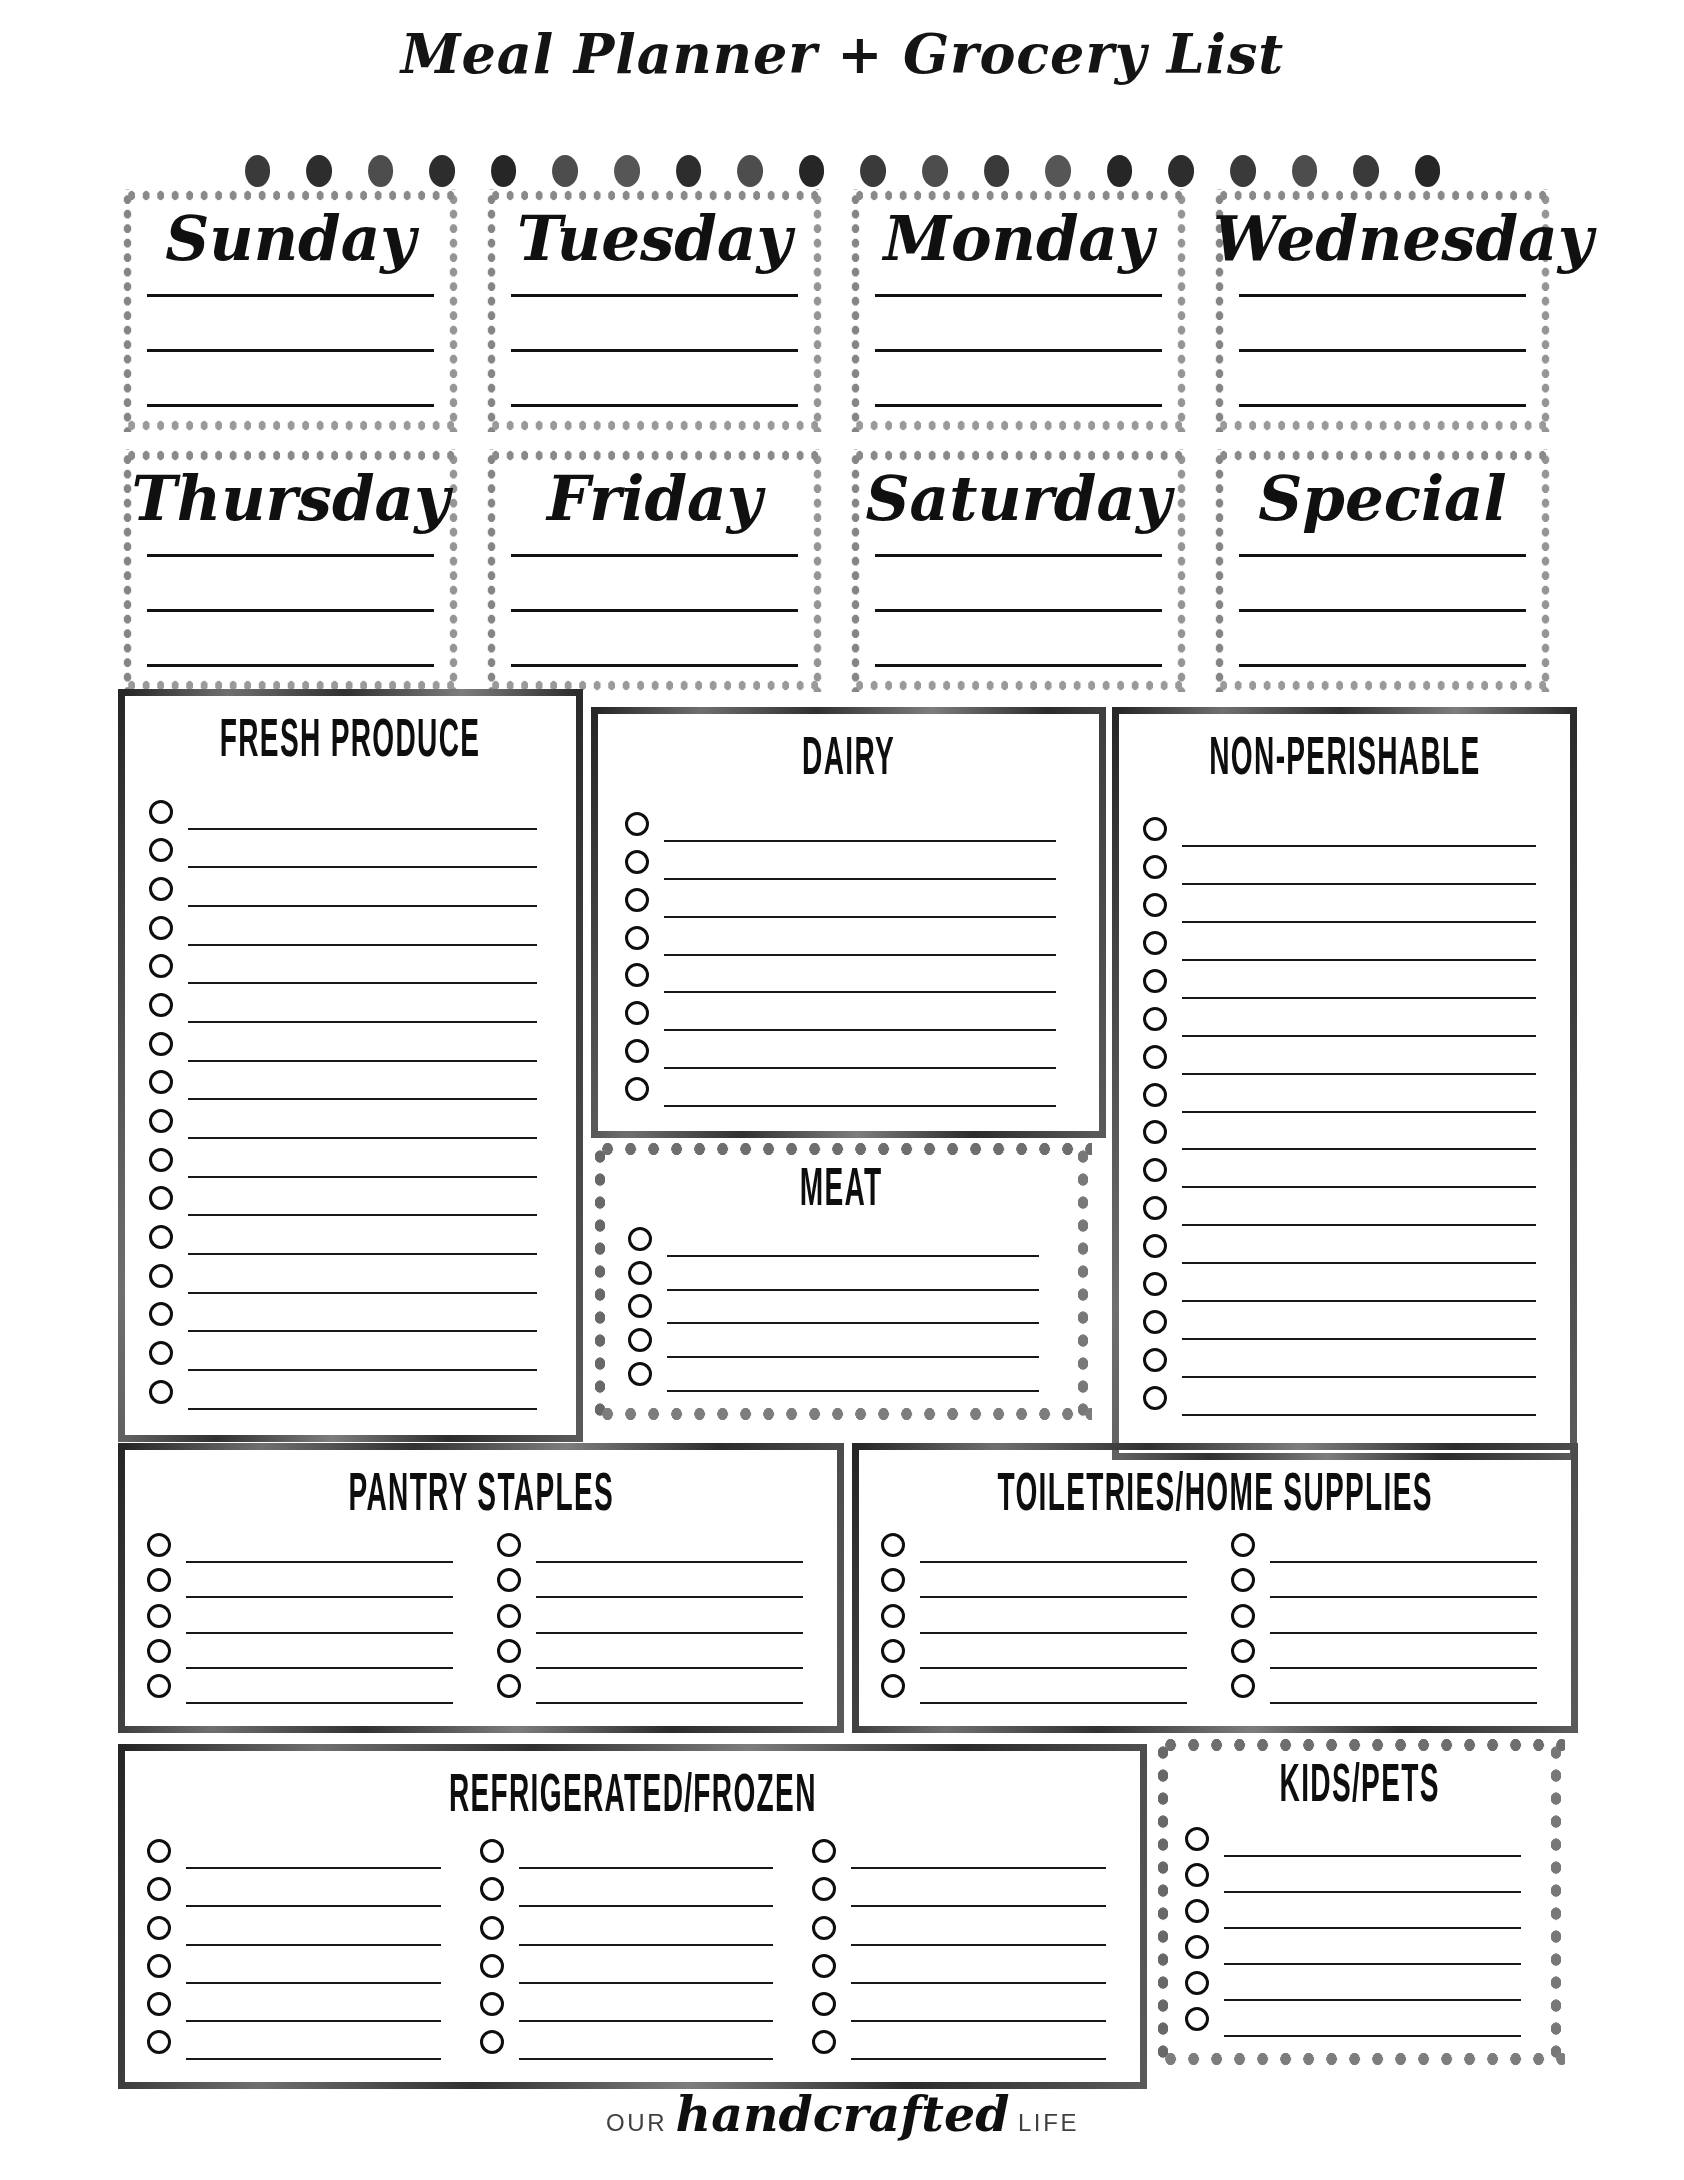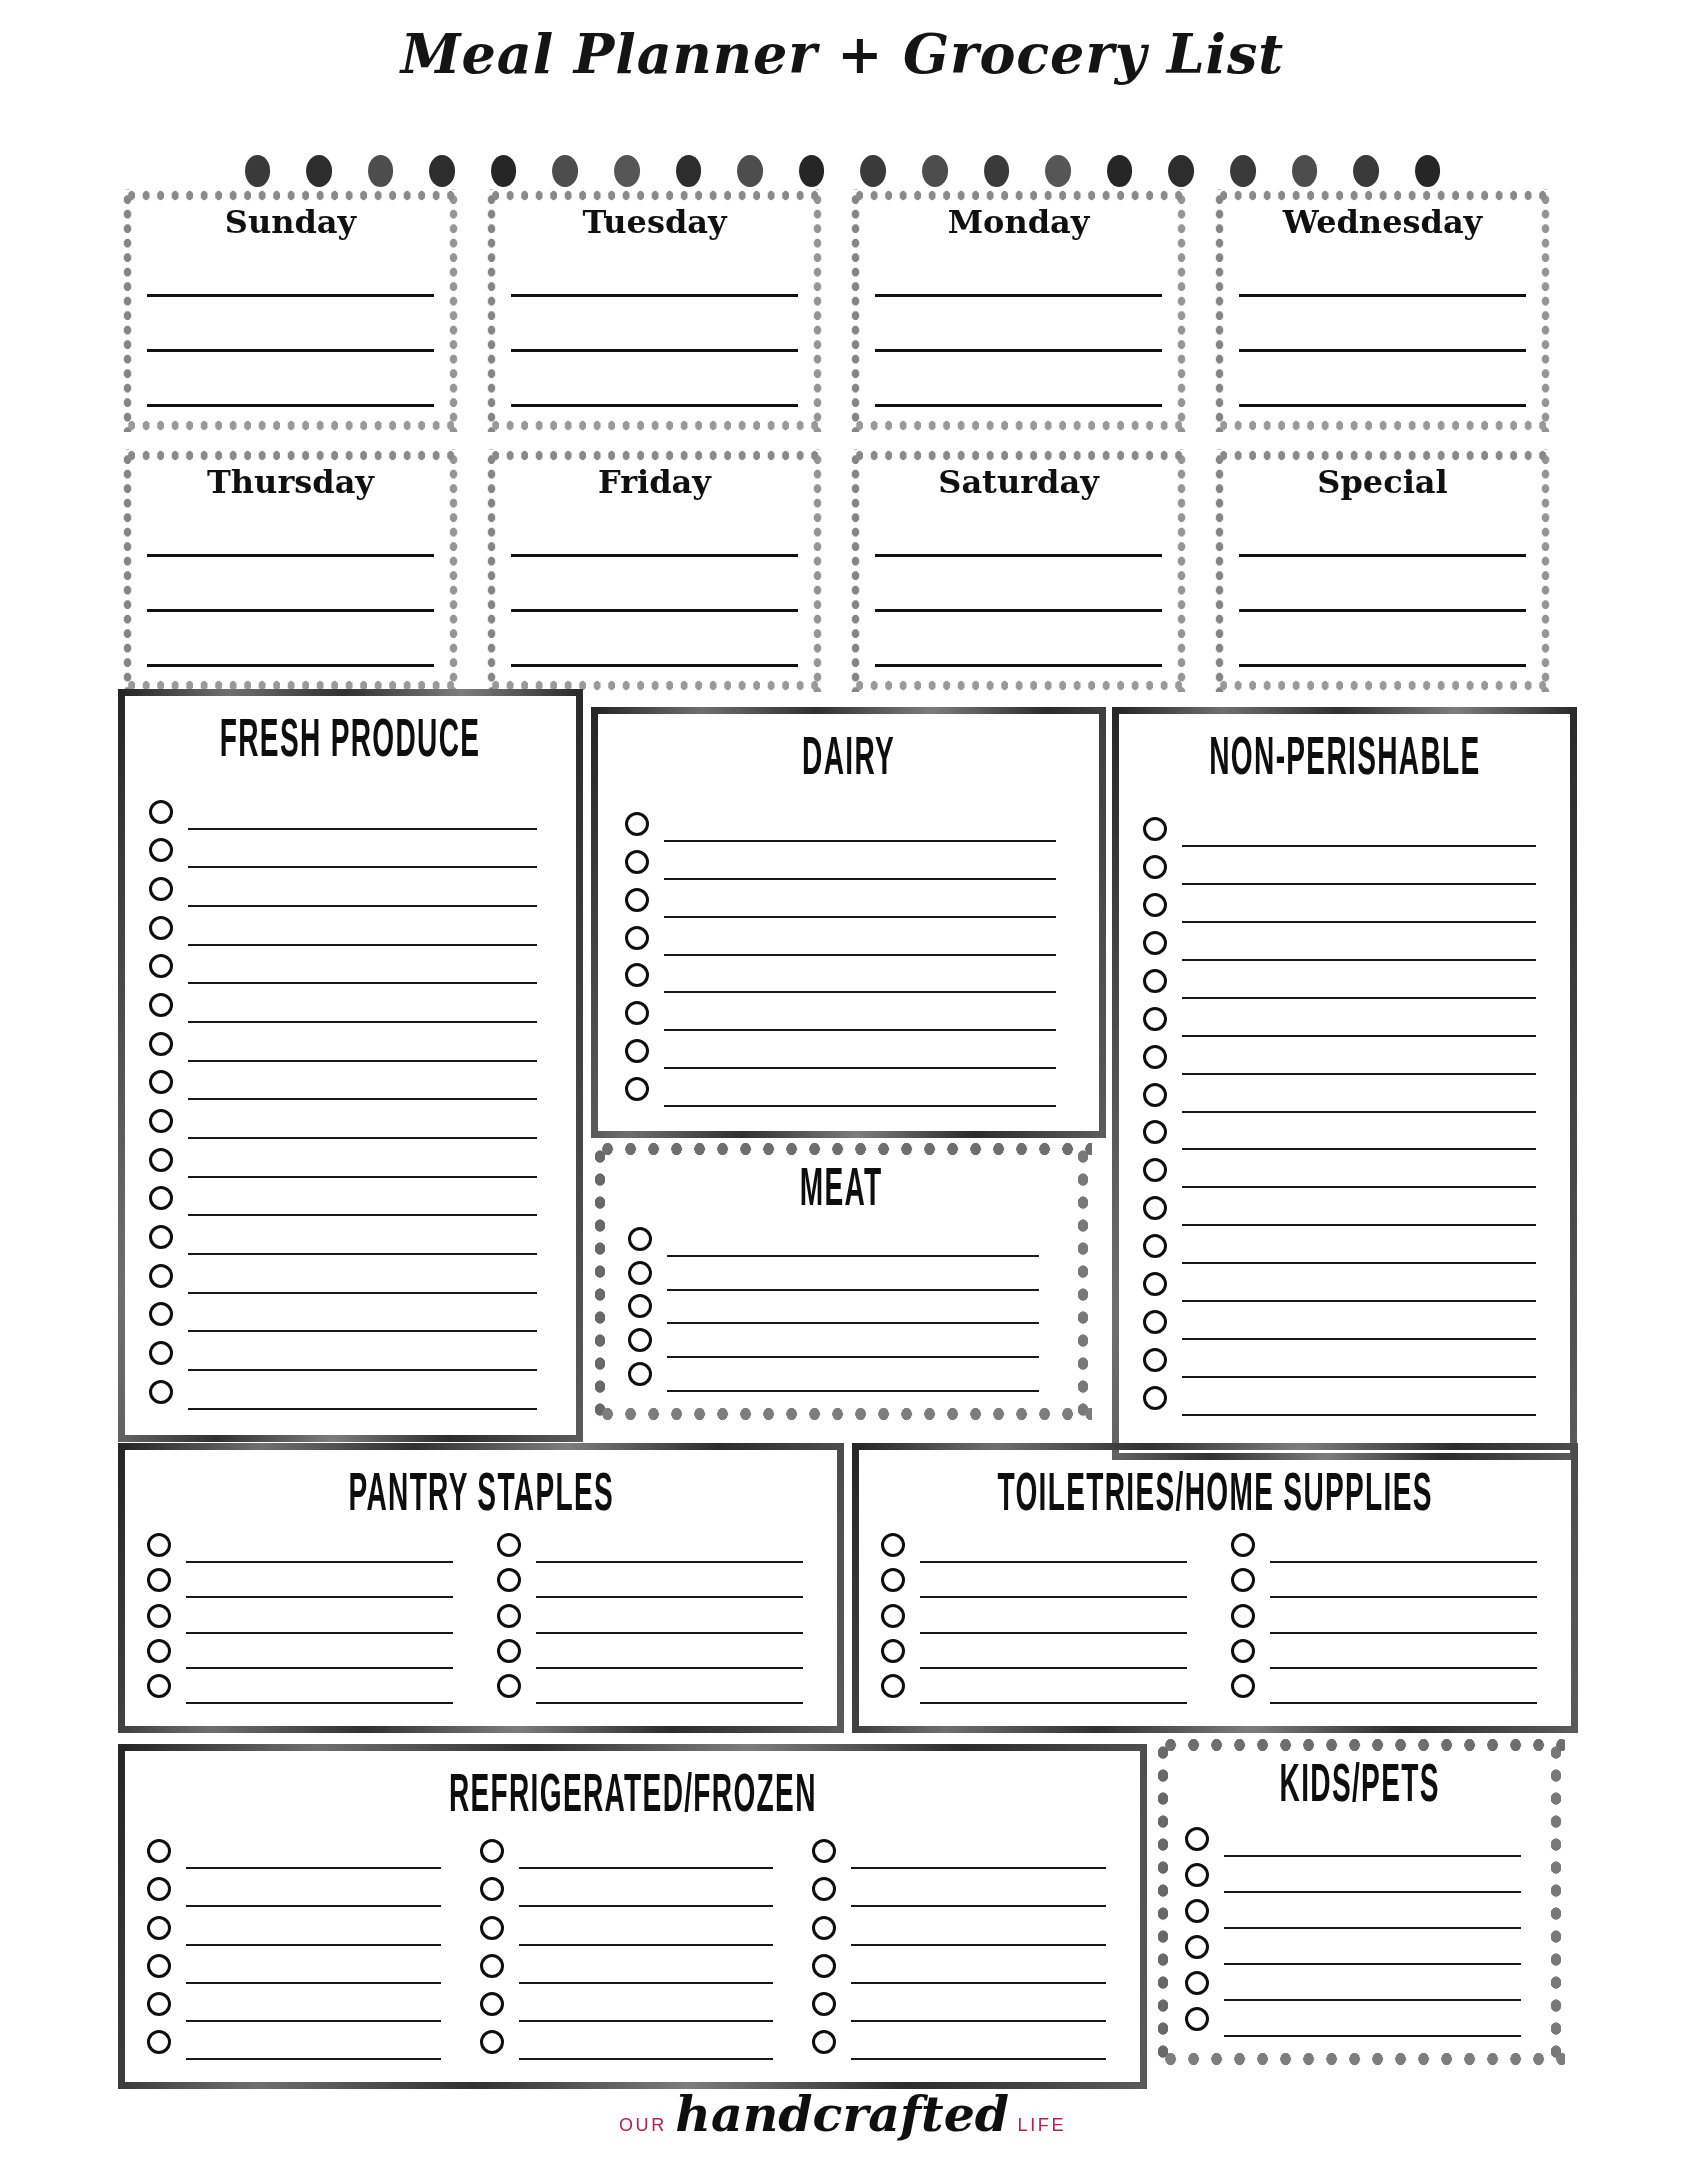--- a/index.html
+++ b/index.html
@@ -40,21 +40,21 @@
 
   
   .solidbox{border:7.7px solid #474747;
     border-image:linear-gradient(100deg,#262626,#6f6f6f 18%,#303030 38%,#7d7d7d 58%,#2b2b2b 78%,#5a5a5a) 1;}
 
   
   .daygrid{position:absolute;left:121px;top:189px;display:grid;
            grid-template-columns:repeat(4,339px);column-gap:25px;row-gap:17px;}
   .daybox{position:relative;height:243px;}
   .dayname{text-align:center;margin-top:13.6px;font-family:"DejaVu Serif",serif;
-           font-weight:bold;font-size:32px;color:#101010;}
+           font-style:italic;font-weight:bold;font-size:61px;color:#101010;}
   .dlines{position:absolute;left:25.6px;right:25.6px;top:53px;}
   .wline{height:52px;border-bottom:3.4px solid #121212;}
 
   
   .gbox{position:absolute;}
   .sec-head{position:absolute;top:10.2px;left:0;width:100%;display:flex;justify-content:center;}
   .sec-title{display:inline-block;font-weight:bold;font-size:36px;letter-spacing:1.7px;
              transform:scale(0.78,1.5);transform-origin:center top;white-space:nowrap;
              color:#0e0e0e;font-family:"Liberation Sans",sans-serif;}
 
@@ -85,21 +85,21 @@
   #toiletries-home-supplies .grid-list{top:78px;left:22px;right:34px;bottom:22px;}
   #refrigerated-frozen{left:118px;top:1744px;width:1015px;height:331px;}
   #refrigerated-frozen .grid-list{top:80px;left:22px;right:34px;bottom:22px;}
   #kids-pets{left:1154px;top:1736px;width:411px;height:332px;}
   #kids-pets .sec-head{top:15.3px;}
   #kids-pets .list{top:85px;left:31px;right:44px;bottom:31px;}
 
   
   .footer{position:absolute;top:2085px;left:0;width:100%;display:flex;
           align-items:baseline;justify-content:center;gap:8.5px;}
-  .f-small{font-size:18px;letter-spacing:2.6px;color:#be185d;font-family:"Liberation Sans",sans-serif;}
+  .f-small{font-size:24px;letter-spacing:2.6px;color:#404040;font-family:"Liberation Sans",sans-serif;}
   .f-script{font-size:49px;font-family:"DejaVu Serif",serif;font-style:italic;
             font-weight:bold;color:#0f0f0f;}
 </style>
 </head>
 <body>
 
 <div class="page">
 
   <div class="title">Meal Planner + Grocery List</div>
 

